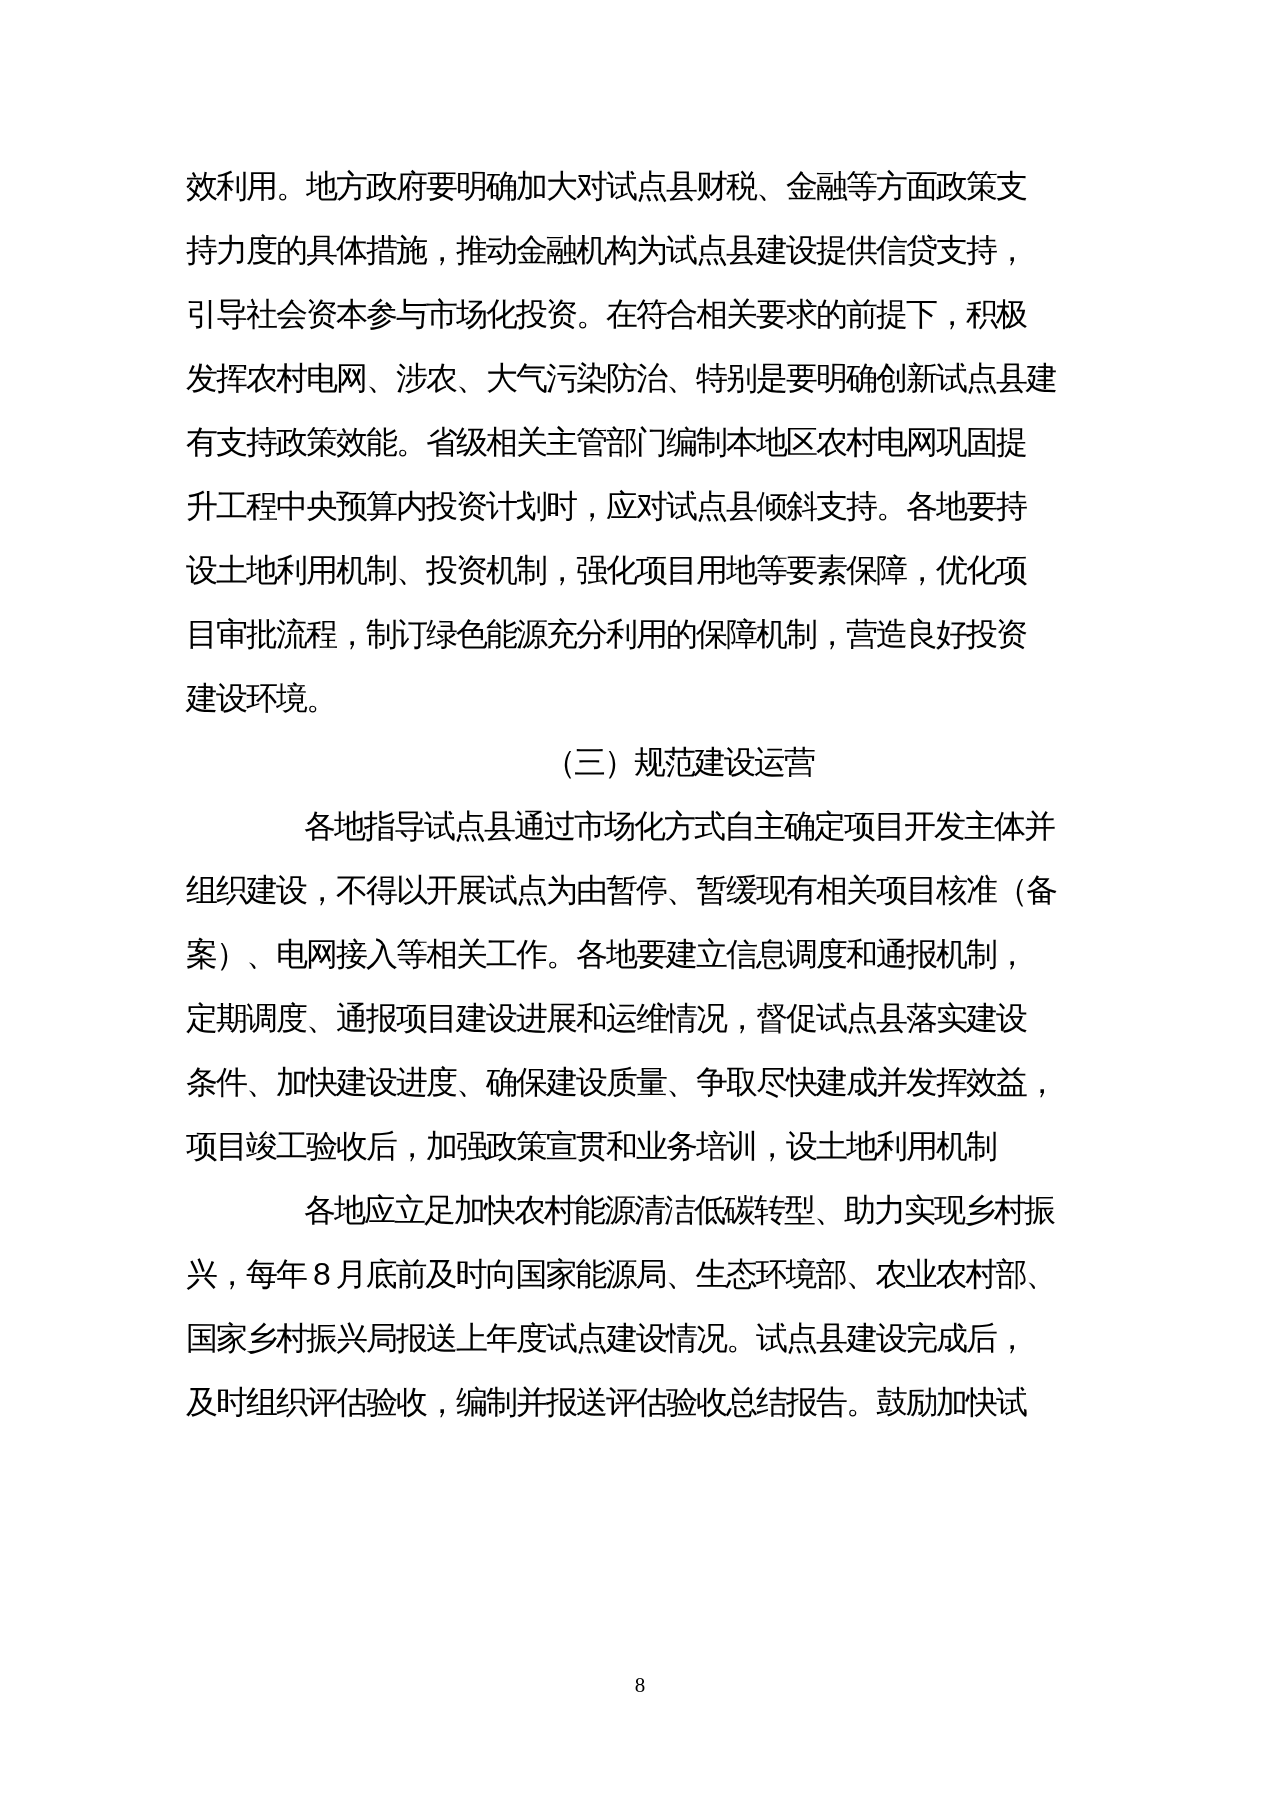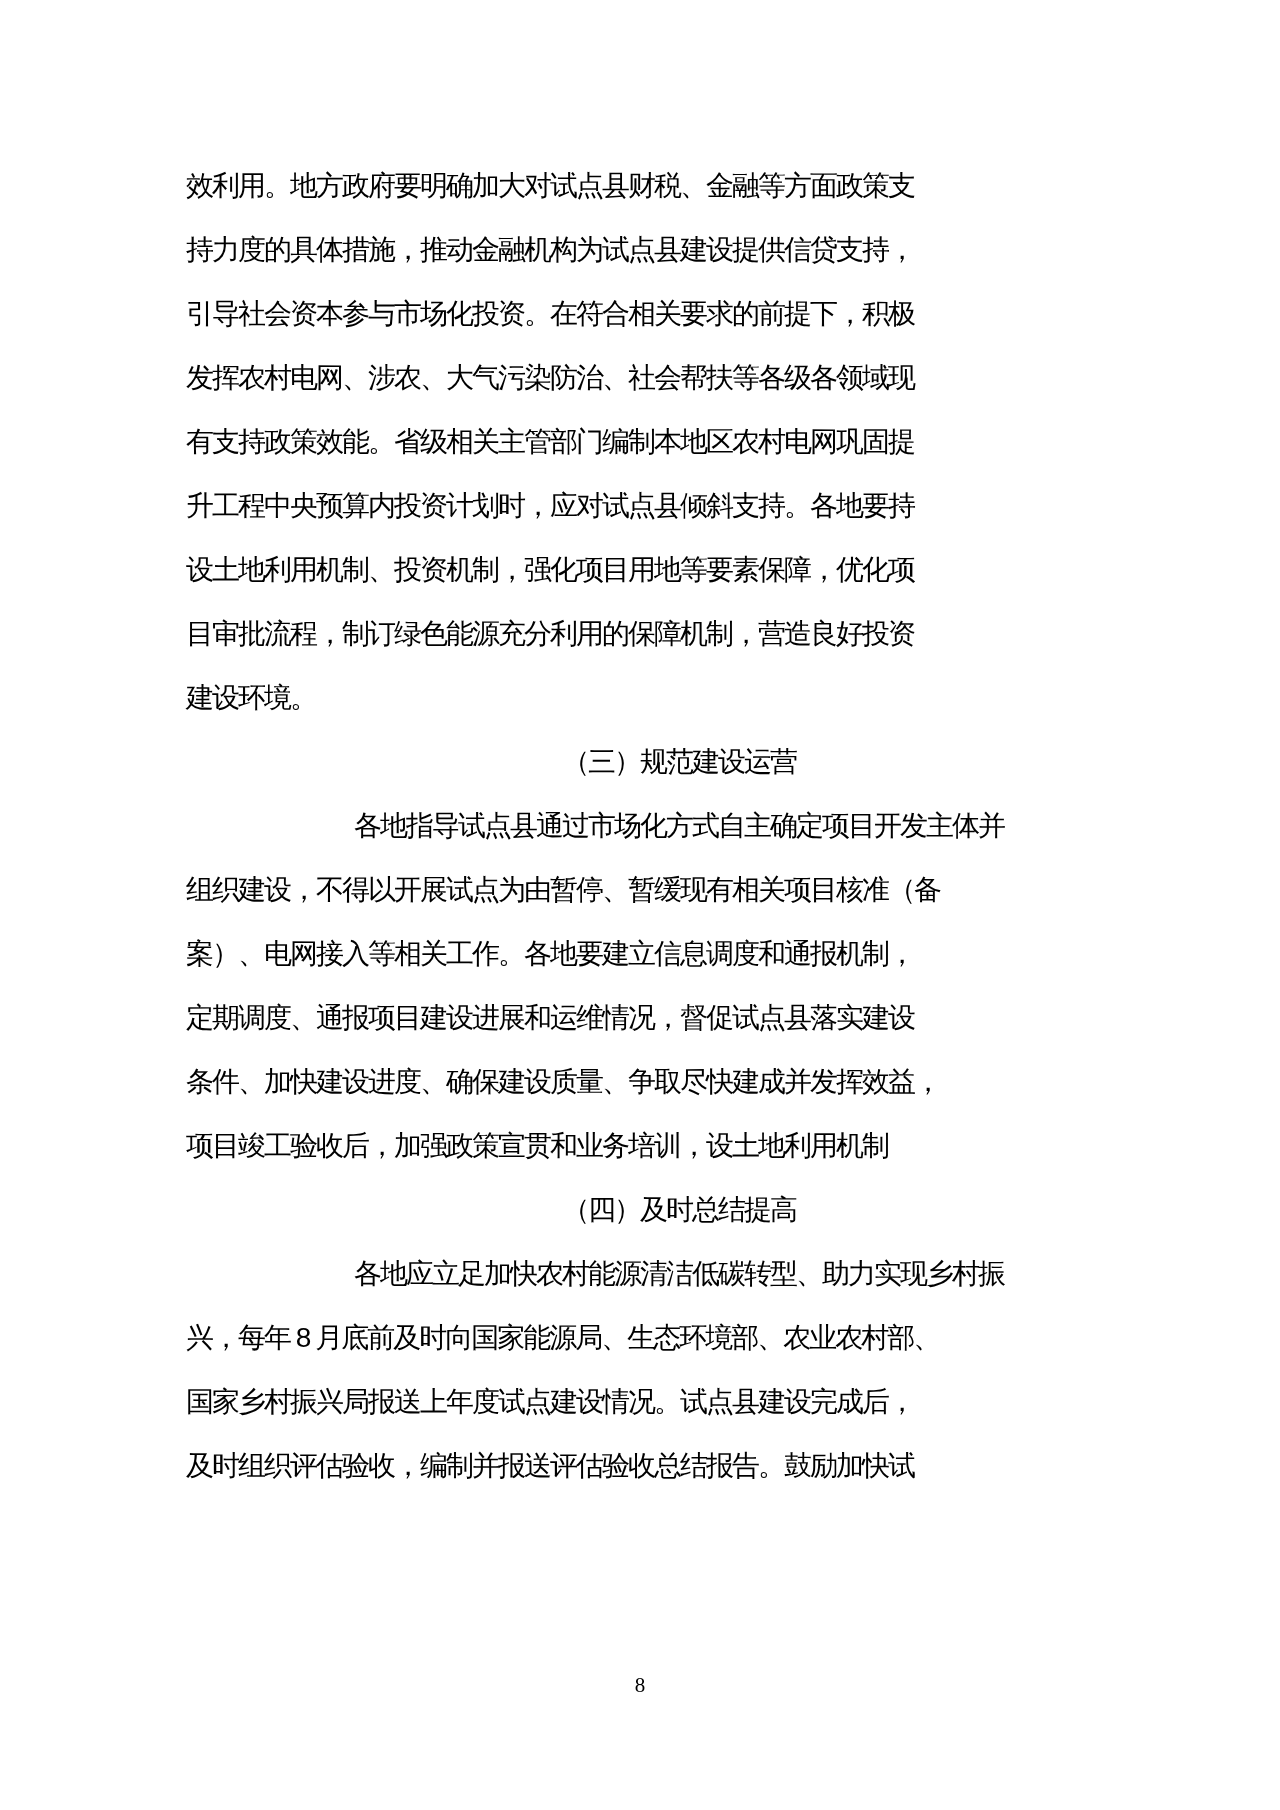--- a/index.html
+++ b/index.html
@@ -13,21 +13,21 @@
     color: #000000;
   }
   .textblock {
     position: absolute;
     left: 186px;
     top: 154px;
     width: 912px;
   }
   .line {
     font-family: "Liberation Sans", sans-serif;
-    font-size: 28px;
+    font-size: 32px;
     line-height: 64px;
     height: 64px;
     white-space: nowrap;
     color: #000000;
     letter-spacing: -2px;
   }
   .line.indent {
     text-indent: 74px;
     text-align: center;
   }
@@ -44,33 +44,32 @@
   }
 </style>
 </head>
 <body>
 
 <div class="page">
   <div class="textblock">
     <div class="line">效利用。地方政府要明确加大对试点县财税、金融等方面政策支</div>
     <div class="line">持力度的具体措施，推动金融机构为试点县建设提供信贷支持，</div>
     <div class="line">引导社会资本参与市场化投资。在符合相关要求的前提下，积极</div>
-    <div class="line">发挥农村电网、涉农、大气污染防治、社会帮扶等各级各领域现</div>
+    <div class="line">发挥农村电网、涉农、大气污染防治、特别是要明确创新试点县建</div>
     <div class="line">有支持政策效能。省级相关主管部门编制本地区农村电网巩固提</div>
     <div class="line">升工程中央预算内投资计划时，应对试点县倾斜支持。各地要持</div>
     <div class="line">设土地利用机制、投资机制，强化项目用地等要素保障，优化项</div>
     <div class="line">目审批流程，制订绿色能源充分利用的保障机制，营造良好投资</div>
     <div class="line">建设环境。</div>
     <div class="line indent">（三）规范建设运营</div>
     <div class="line indent">各地指导试点县通过市场化方式自主确定项目开发主体并</div>
     <div class="line">组织建设，不得以开展试点为由暂停、暂缓现有相关项目核准（备</div>
     <div class="line">案）、电网接入等相关工作。各地要建立信息调度和通报机制，</div>
     <div class="line">定期调度、通报项目建设进展和运维情况，督促试点县落实建设</div>
     <div class="line">条件、加快建设进度、确保建设质量、争取尽快建成并发挥效益，</div>
     <div class="line">项目竣工验收后，加强政策宣贯和业务培训，设土地利用机制</div>
-    <div class="line indent">（四）及时总结提高</div>
     <div class="line indent">各地应立足加快农村能源清洁低碳转型、助力实现乡村振</div>
     <div class="line">兴，每年 8 月底前及时向国家能源局、生态环境部、农业农村部、</div>
     <div class="line">国家乡村振兴局报送上年度试点建设情况。试点县建设完成后，</div>
     <div class="line">及时组织评估验收，编制并报送评估验收总结报告。鼓励加快试</div>
   </div>
   <div class="page-num">8</div>
 </div>
 
 </body></html>

